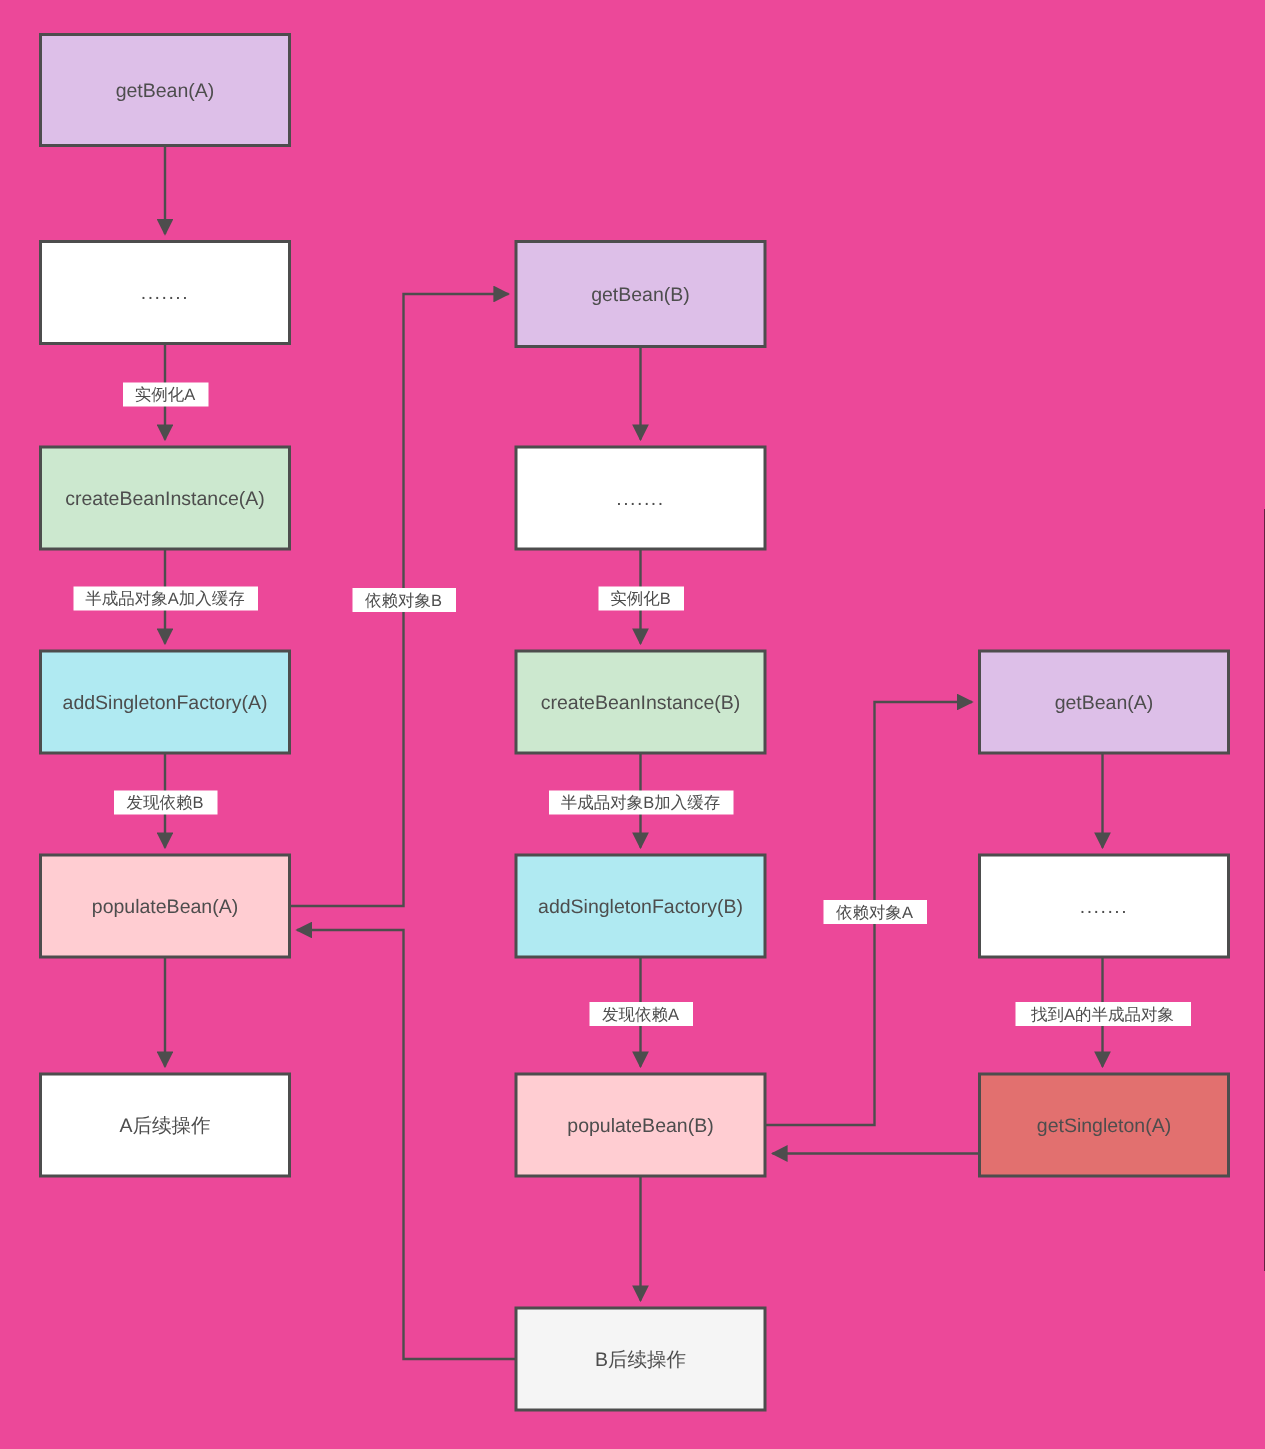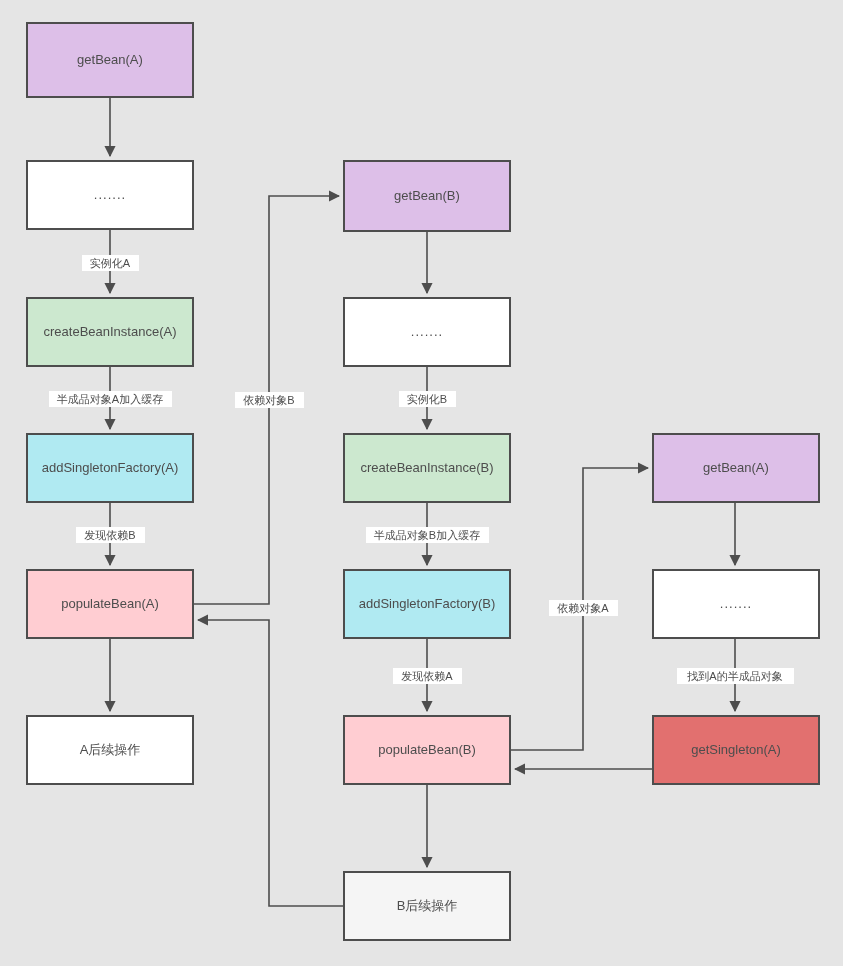--- a/index.html
+++ b/index.html
@@ -5,21 +5,21 @@
 <style>
   html, body {
     margin: 0;
     padding: 0;
     background: #000000;
   }
   #canvas-wrap {
     position: relative;
     width: 843px;
     height: 966px;
-    background: #e5e5e5;
+    background: #ec4899;
     overflow: hidden;
   }
   svg#flow {
     display: block;
     width: 843px;
     height: 966px;
     font-family: "Liberation Sans", "DejaVu Sans", sans-serif;
   }
   .node-rect {
     stroke: #4d4d4d;

